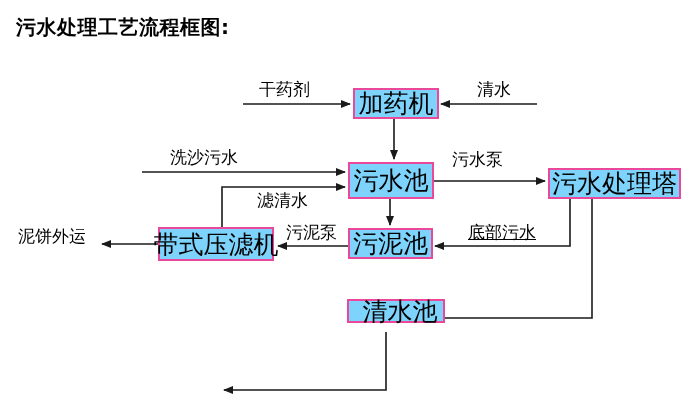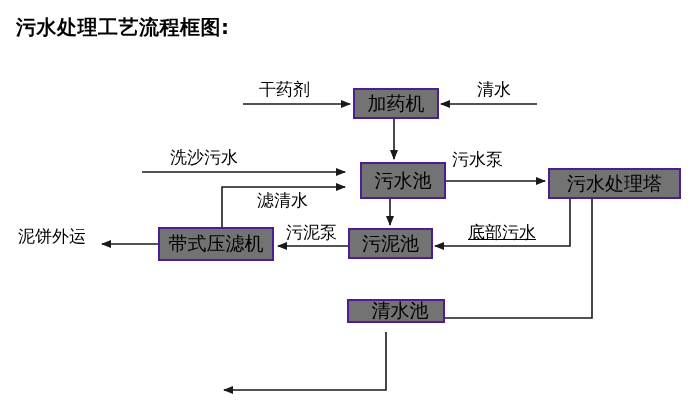--- a/index.html
+++ b/index.html
@@ -22,26 +22,26 @@
     left: 16px;
     top: 14px;
     font-family: "DejaVu Sans", "Liberation Sans", sans-serif;
     font-size: 20px;
     font-weight: bold;
     letter-spacing: 0.5px;
     white-space: nowrap;
   }
   .node {
     position: absolute;
-    border: 2px solid #4c1d95;
-    background: #737373;
+    border: 2px solid #ec4899;
+    background: #7dd3fc;
     display: flex;
     align-items: center;
     justify-content: center;
-    font-size: 19px;
+    font-size: 25px;
     white-space: nowrap;
     box-sizing: border-box;
   }
   .flow-label {
     position: absolute;
     font-size: 17px;
     white-space: nowrap;
     line-height: 1.1;
   }
   #connectors {
@@ -90,21 +90,21 @@
     <line class="wire" x1="348" y1="246" x2="278" y2="246" marker-end="url(#arr)"></line>
 
     <line class="wire" x1="158" y1="244" x2="102" y2="244" marker-end="url(#arr)"></line>
 
     <polyline class="wire" points="386,332 386,390 224,390" marker-end="url(#arr)"></polyline>
   </svg>
 
   <div class="title">污水处理工艺流程框图:</div>
 
   <div class="node" style="left:353px; top:88px;  width:86px;  height:31px;">加药机</div>
-  <div class="node" style="left:348px; top:162px; width:86px;  height:37px;margin-left:12px;">污水池</div>
+  <div class="node" style="left:348px; top:162px; width:86px;  height:37px;">污水池</div>
   <div class="node" style="left:548px; top:168px; width:133px; height:31px;">污水处理塔</div>
   <div class="node" style="left:348px; top:228px; width:85px;  height:31px;">污泥池</div>
   <div class="node" style="left:158px; top:227px; width:116px; height:34px;">带式压滤机</div>
   <div class="node" style="left:347px; top:299px; width:98px;  height:24px;padding-left:8px;">清水池</div>
 
   <div class="flow-label" style="left:259px; top:81px;">干药剂</div>
   <div class="flow-label" style="left:477px; top:81px;">清水</div>
   <div class="flow-label" style="left:170px; top:149px;">洗沙污水</div>
   <div class="flow-label" style="left:452px; top:151px;">污水泵</div>
   <div class="flow-label" style="left:257px; top:192px;">滤清水</div>

